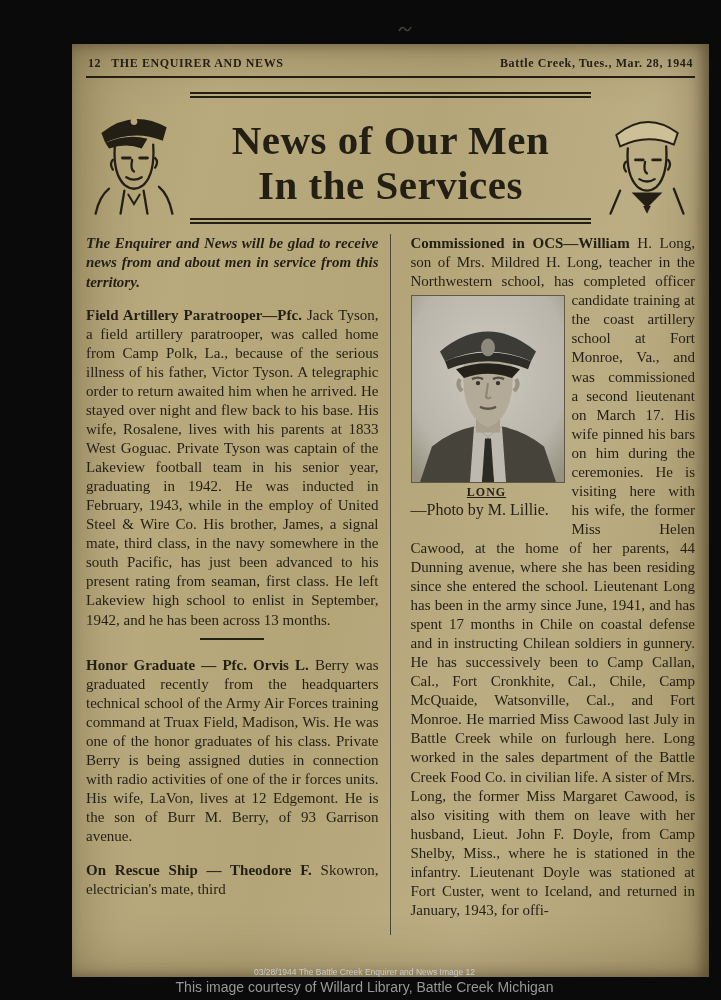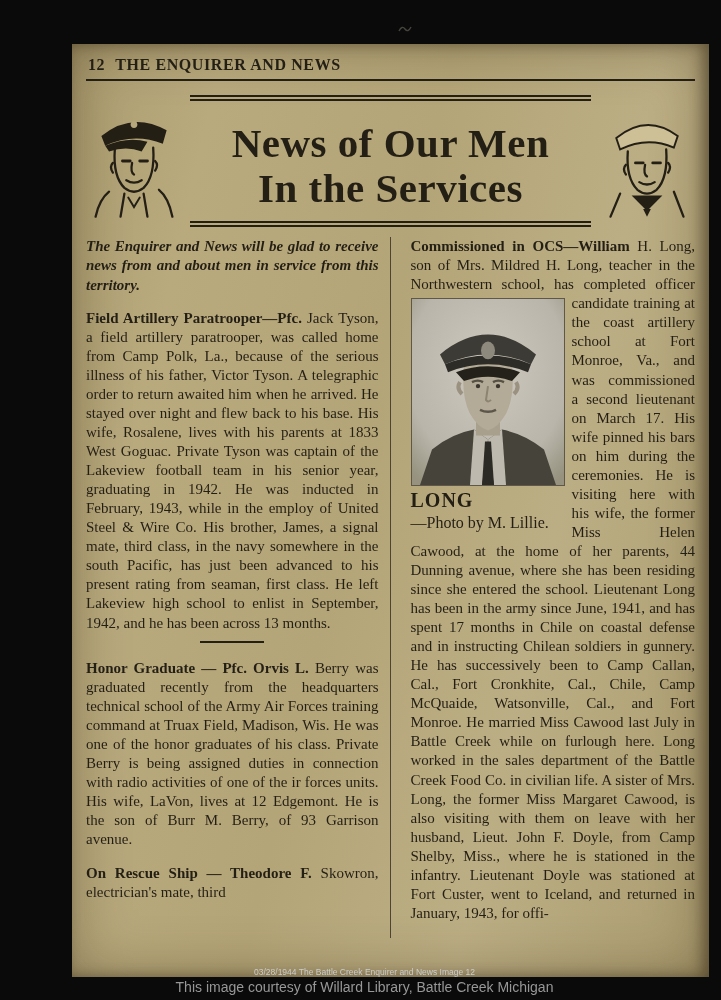--- a/index.html
+++ b/index.html
@@ -12,21 +12,21 @@
   .paper{
     position:absolute;left:72px;top:44px;width:637px;height:933px;
     background:linear-gradient(103deg,#ac9d71 0%,#b9aa7e 18%,#b4a578 45%,#bcae84 70%,#ab9c70 100%);
     box-shadow:inset 0 0 55px rgba(55,40,15,.38), inset -6px 0 14px rgba(30,22,8,.45);
     color:#241f15;
     padding:10px 14px;box-sizing:border-box;overflow:hidden;
   }
   
   .pg-header{
     display:flex;justify-content:space-between;align-items:baseline;
-    font-weight:700;font-size:16px;letter-spacing:.6px;
+    font-weight:700;font-size:12px;letter-spacing:.6px;
     padding:2px 2px 5px 2px;border-bottom:2px solid #241f15;
   }
   .pg-left{display:flex;gap:10px;align-items:baseline;}
   
   .masthead{display:flex;align-items:center;gap:8px;margin:14px 0 10px;}
   .mast-art{width:96px;height:118px;flex:none;}
   .mast-box{
     flex:1;border-top:6px double #241f15;border-bottom:6px double #241f15;
     padding:20px 4px 10px;text-align:center;
   }
@@ -39,21 +39,21 @@
   .intro{
     font-weight:700;font-style:italic;font-size:15px;line-height:1.28;
     text-align:justify;margin:0 0 14px;
   }
   p.article{font-size:15px;line-height:1.27;text-align:justify;margin:0 0 15px;}
   .runin{font-weight:700;}
   .end-rule{width:64px;border-bottom:2px solid #241f15;margin:-7px auto 16px;}
   
   .photo-float{float:left;width:152px;margin:4px 9px 2px 0;display:block;}
   .photo-float svg{display:block;width:152px;height:186px;border:1px solid #5f5747;}
-  .photo-name{display:block;font-weight:700;font-size:20px;letter-spacing:1px;margin-top:2px;}
+  .photo-name{display:block;text-align:center;font-weight:700;font-size:12px;letter-spacing:1px;margin-top:2px;text-decoration:underline;}
   .photo-credit{display:block;font-size:16px;line-height:1.1;}
   
   .footer{
     position:absolute;left:8px;right:0;bottom:3px;text-align:center;
     font-family:"Liberation Sans","DejaVu Sans",sans-serif;
     color:#cccccc;font-size:8.5px;line-height:1.35;
   }
   .footer .f2{color:#979797;font-size:14px;}
   .artifact{position:absolute;left:398px;top:24px;width:14px;height:10px;opacity:.55;}
 </style>
@@ -66,20 +66,21 @@
     <path d="M1 7 Q4 1 7 5 Q10 9 13 3" fill="none" stroke="#7a7468" stroke-width="1.4"></path>
   </svg>
 
   <div class="paper">
 
     <div class="pg-header">
       <div class="pg-left">
         <span>12</span>
         <span>THE ENQUIRER AND NEWS</span>
       </div>
+      <div>Battle Creek, Tues., Mar. 28, 1944</div>
     </div>
 
     <div class="masthead">
 
       <svg class="mast-art" viewBox="0 0 100 120">
         <g fill="none" stroke="#241f15" stroke-width="2.4" stroke-linecap="round">
 
           <path d="M16 34 Q48 8 84 28 L80 42 Q50 30 20 44 Z" fill="#241f15" stroke="none"></path>
           <path d="M20 44 Q44 34 64 40 L58 50 Q42 44 24 50 Z" fill="#241f15" stroke="none"></path>
           <circle cx="50" cy="22" r="3.5" fill="#b7a87c" stroke="none"></circle>

